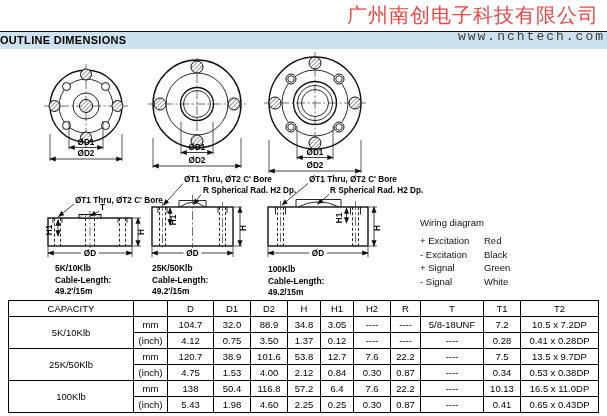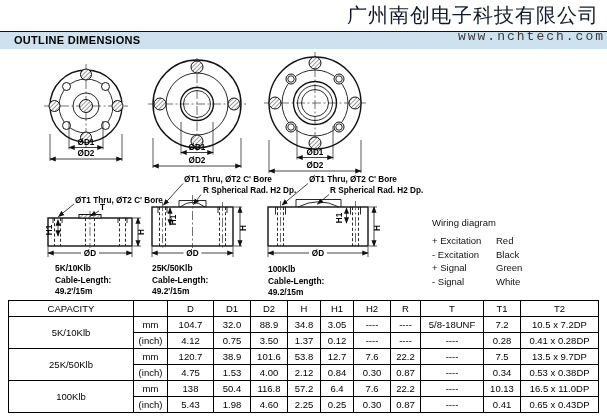--- a/index.html
+++ b/index.html
@@ -1,40 +1,40 @@
 <!DOCTYPE html>
 <html><head>
 <meta charset="utf-8">
 <style>
   html,body{margin:0;padding:0;background:#fff;}
   .page{position:relative;width:607px;height:416px;background:#fff;overflow:hidden;
         font-family:"Liberation Sans",sans-serif;color:#000;}
   
   .company{position:absolute;top:2px;right:8px;font-family:"DejaVu Serif",serif;
-           font-size:20px;letter-spacing:1px;color:#0f172a;z-index:3;white-space:nowrap;}
+           font-size:20px;letter-spacing:1px;color:#ef4444;z-index:3;white-space:nowrap;}
   .website{position:absolute;top:29px;right:2px;font-family:"Liberation Mono",monospace;
            font-size:13px;letter-spacing:2px;color:#3a3a3a;z-index:3;white-space:nowrap;}
   .section-bar{position:absolute;top:31px;left:0;width:607px;height:17px;
                background:#cde2ee;border-top:1.5px solid #111;z-index:1;}
   .section-title{font-size:11px;font-weight:bold;letter-spacing:.3px;
-                 padding-left:14px;line-height:16px;color:#000;}
+                 line-height:16px;color:#000;}
   
   svg.drawing{position:absolute;left:0;top:50px;z-index:2;}
   .th{stroke:#111;stroke-width:1.4;fill:none;}
   .tn{stroke:#111;stroke-width:.9;fill:none;}
   .cl{stroke:#333;stroke-width:.7;fill:none;stroke-dasharray:9 2.5 2 2.5;}
   .hd{stroke:#111;stroke-width:.9;fill:none;stroke-dasharray:3 2.2;}
   .dim,.ext,.ldr{stroke:#111;stroke-width:.8;fill:none;}
   .ext{stroke-width:.7;}
   text.lbl{font:bold 8.2px "Liberation Sans",sans-serif;fill:#000;}
   text.cap{font:bold 8.4px "Liberation Sans",sans-serif;fill:#000;}
   .hatchf{fill:url(#hatch);stroke:#111;stroke-width:1;}
   .whitef{fill:#fff;stroke:#111;stroke-width:1;}
   
-  .wiring{position:absolute;left:432px;top:217px;font-size:9.5px;color:#111;z-index:2;}
+  .wiring{position:absolute;left:420px;top:217px;font-size:9.5px;color:#111;z-index:2;}
   .wiring-title{margin-bottom:7px;}
   .wiring-row{display:flex;margin-bottom:2.5px;align-items:center;}
   .wiring-row .term{width:64px;}
   
   table.dim-table{position:absolute;top:300px;left:8px;width:590px;border-collapse:collapse;
                   table-layout:fixed;font-size:9.5px;border:1.5px solid #000;z-index:2;}
   .dim-table th,.dim-table td{border:1px solid #000;height:15px;padding:0 1px;
                   text-align:center;white-space:nowrap;overflow:hidden;}
   .dim-table th{font-weight:normal;}
 </style>

